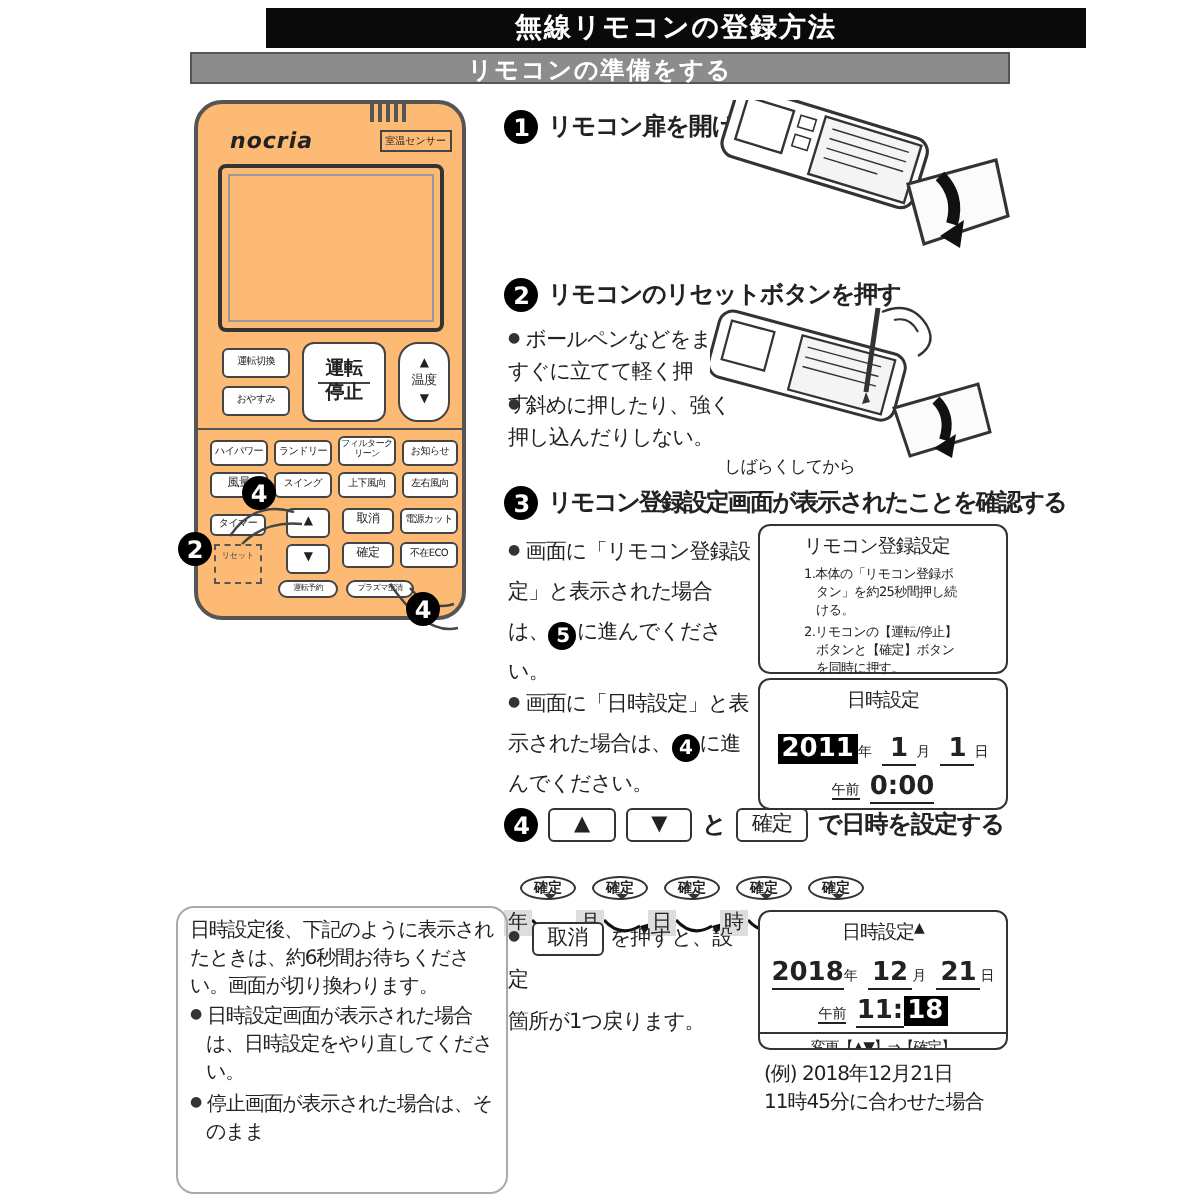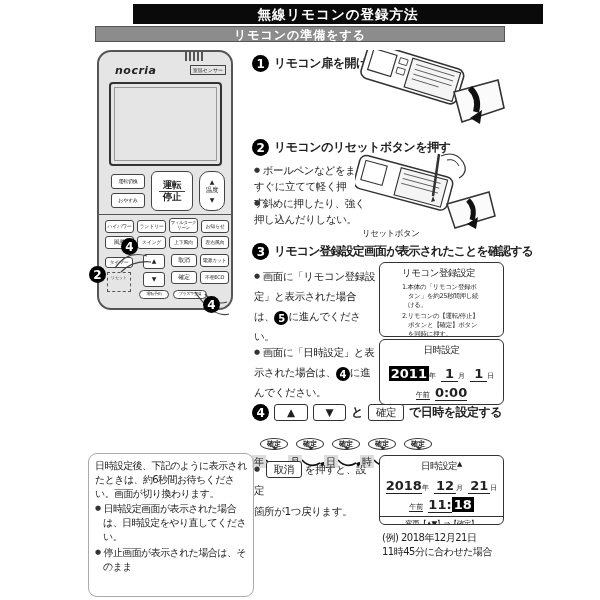--- a/index.html
+++ b/index.html
@@ -20,21 +20,21 @@
           background:#000; color:#fff; border-radius:50%; font-weight:bold;
           width:14px; height:14px; font-size:10px; flex:0 0 auto; vertical-align:-2px; }
   .numc.big { width:17px; height:17px; font-size:12px; }
 
   .step-h { display:flex; align-items:center; gap:5px; font-size:12px; font-weight:bold; letter-spacing:-0.5px; }
 
   .bul { font-size:10.5px; line-height:1.5; letter-spacing:-0.4px; }
   .dot { font-size:7px; color:#333; margin-right:3px; vertical-align:2px; }
 
   
-  .remote { left:97px; top:50px; width:136px; height:260px; border:2px solid #555; border-radius:14px; background:#e5e5e5; }
+  .remote { left:97px; top:50px; width:136px; height:260px; border:2px solid #555; border-radius:14px; background:#fdba74; }
   .rm-brand { left:16px; top:12px; font-size:11px; font-weight:bold; font-style:italic; letter-spacing:0.5px; }
   .rm-grill { right:20px; top:-1px; width:26px; height:10px; display:flex; gap:2px; }
   .rm-grill i { width:2px; height:10px; background:#555; }
   .rm-sensor { right:5px; top:13px; border:1px solid #444; font-size:5px; padding:1px 2px; white-space:nowrap; }
   .rm-screen { left:10px; top:30px; width:113px; height:84px; border:2px solid #333; border-radius:4px; }
   .rm-screen i { position:absolute; left:3px; top:3px; right:3px; bottom:3px; border:1px solid #999; display:block; }
   .rb { position:absolute; border:1px solid #444; border-radius:3px; background:#fff; display:flex;
         align-items:center; justify-content:center; text-align:center; font-size:5px; line-height:1.1; letter-spacing:-0.3px; }
   .rm-divider { left:0; top:162px; width:100%; height:0; border-top:1.5px solid #555; }
   .rm-oval { border-radius:6px; font-size:4px; }
@@ -180,21 +180,21 @@
       <path d="M48,22 h38 M48,27 h38 M48,32 h38" stroke-width="0.7"></path>
     </g>
     <path d="M92,52 L134,40 L140,64 L100,76 Z" fill="#fbfbfb" stroke="#333" stroke-width="1.5"></path>
     <path d="M113,48 q8,8 4,20" fill="none" stroke="#111" stroke-width="5"></path>
     <path d="M112,72 l11,-7 l-2,12 z" fill="#111"></path>
     <line x1="84" y1="2" x2="78" y2="44" stroke="#333" stroke-width="2.5"></line>
     <path d="M78,44 l-2,6 l4,-1 z" fill="#333"></path>
     <path d="M86,4 q14,-6 22,6 q6,10 -4,16" fill="#fff" stroke="#333" stroke-width="1.2"></path>
     <path d="M92,8 q8,-2 12,6" fill="none" stroke="#333" stroke-width="1"></path>
   </svg>
-  <div class="abs" style="left:362px; top:228px; font-size:8.5px; letter-spacing:-0.5px;">リセットボタン</div>
+  <div class="abs" style="left:362px; top:228px; font-size:8.5px; letter-spacing:-0.5px;">しばらくしてから</div>
 
   <div class="abs step-h" style="left:252px; top:243px; letter-spacing:-0.9px;">
     <span class="numc big">3</span>
     <span>リモコン登録設定画面が表示されたことを確認する</span>
   </div>
   <div class="abs bul" style="left:254px; top:267px; width:122px; line-height:1.9;">
     <span class="dot">●</span><span>画面に「リモコン登録設定」と表示された場合は、</span><span class="numc">5</span><span>に進んでください。</span>
   </div>
   <div class="abs regbox">
     <div class="rt">リモコン登録設定</div>

